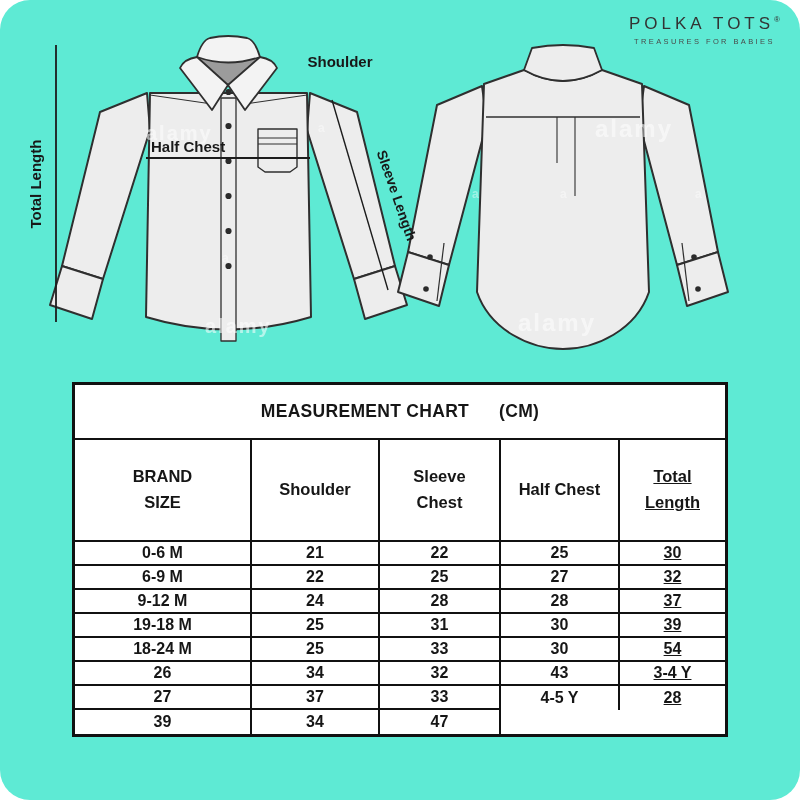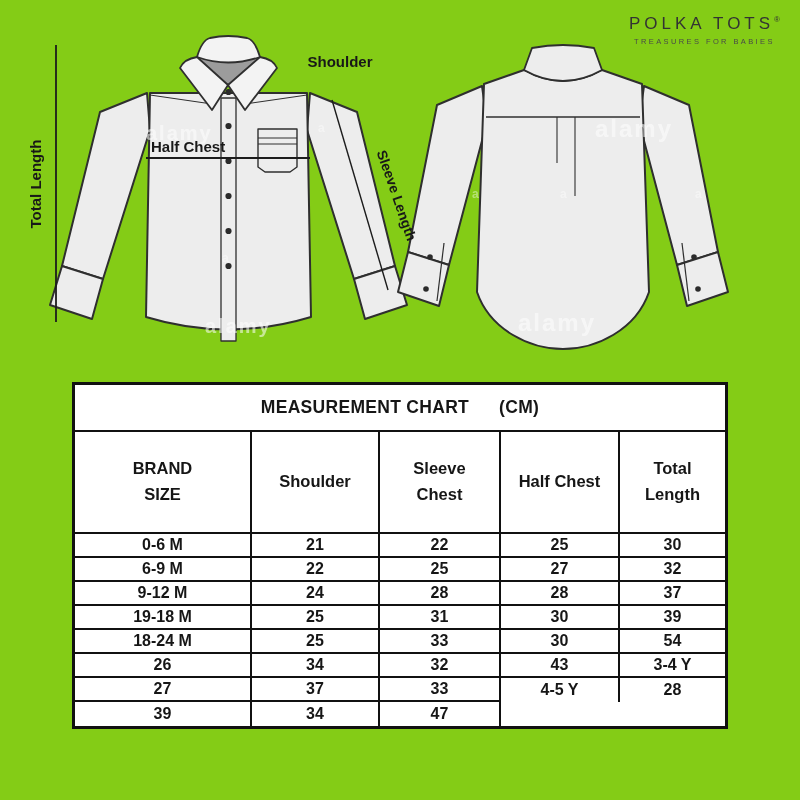--- a/index.html
+++ b/index.html
@@ -1,20 +1,20 @@
 <!DOCTYPE html>
 <html><head>
 <meta charset="utf-8">
 <style>
   * { box-sizing: border-box; margin: 0; padding: 0; }
   html,body { background:#ffffff; }
   .stage {
     position: relative; width: 800px; height: 800px;
-    background: #84cc16; overflow: hidden;
-    font-family: "Liberation Sans", sans-serif; color: #161616;
+    background: #5eead4; overflow: hidden;
+    font-family: "Liberation Sans", sans-serif; color: #161616; border-radius: 30px;
   }
   
   .logo { position: absolute; top: 14px; right: 20px; text-align: center; }
   .logo-name {
     font-size: 17px; letter-spacing: 4px; color: #333; font-weight: 400;
     white-space: nowrap;
   }
   .logo-name sup { font-size: 8px; letter-spacing: 0; vertical-align: super; }
   .logo-tag {
     margin-top: 3px; font-size: 7.5px; letter-spacing: 2.4px; color: #4a4a4a;
@@ -27,34 +27,34 @@
   .dim-label { font-size: 15px; font-weight: 700; }
   .dim-label-sm { font-size: 14px; font-weight: 700; }
   .wm { fill: #ffffff; opacity: 0.55; font-weight: 700; letter-spacing: 2px; }
   .wm-sm { fill: #ffffff; opacity: 0.4; font-weight: 700; }
   
   .size-table {
     position: absolute; left: 72px; top: 382px; width: 656px;
     border: 3px solid #111; background: #fff;
   }
   .t-title {
-    height: 47px; display: flex; align-items: center; justify-content: center;
+    height: 55px; display: flex; align-items: center; justify-content: center;
     gap: 30px; border-bottom: 2px solid #111;
     font-weight: 700; font-size: 17.5px; letter-spacing: .3px;
   }
   .t-grid { display: grid; grid-template-columns: 177px 128px 121px 119px 1fr; }
   .th, .td {
     display: flex; align-items: center; justify-content: center;
     text-align: center; font-weight: 700;
     border-right: 2px solid #111; border-bottom: 2px solid #111;
     background: #fff;
   }
   .th { height: 102px; font-size: 16.5px; white-space: pre-line; line-height: 1.55; }
   .td { height: 24px; font-size: 16px; }
-  .t-grid > div:nth-child(5n) { border-right: none; }
+  .t-grid > div:nth-child(5n) { border-right: none; text-decoration: underline; }
   .t-grid > div:nth-last-child(-n+5) { border-bottom: none; }
 </style>
 </head>
 <body>
 
 <div class="stage">
 
   <div class="logo">
     <div class="logo-name"><span>POLKA TOTS</span><sup>®</sup></div>
     <div class="logo-tag">TREASURES FOR BABIES</div>

